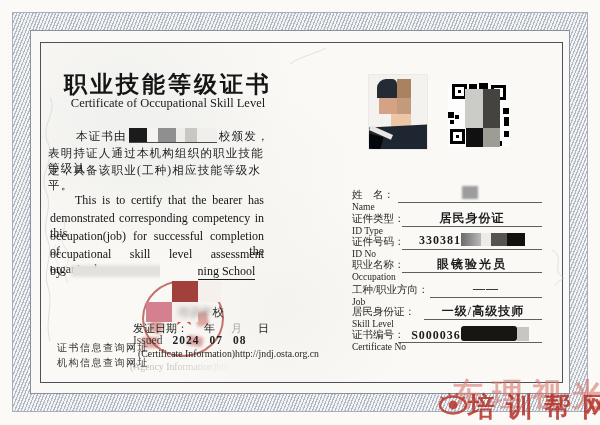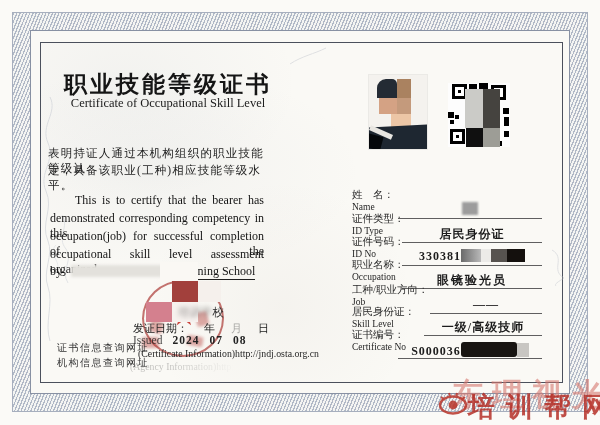--- a/index.html
+++ b/index.html
@@ -59,21 +59,21 @@
   .qr{position:absolute;left:448px;top:83px;width:62px;height:64px;background:#fdfdfd;}
   .qr div{position:absolute;}
   .qf{width:15px;height:15px;background:#000;}
   .qf::before{content:"";position:absolute;inset:3px;background:#fff;}
   .qf::after{content:"";position:absolute;inset:6px;background:#000;}
   .qc{background:#000;}
   
   .frow{position:absolute;left:352px;width:192px;height:24px;}
   .flabel{position:absolute;left:0;top:2px;font-size:10.5px;color:#2a2a2a;white-space:nowrap;}
   .fen{position:absolute;left:0;top:16px;font-size:9.5px;color:#1f1f1f;}
-  .fline{position:absolute;right:2px;top:16px;height:16px;border-bottom:1px solid #5f5f5f;
+  .fline{position:absolute;right:2px;top:0;height:16px;border-bottom:1px solid #5f5f5f;
         text-align:center;font-size:12px;font-weight:600;color:#1c1c1c;letter-spacing:1px;white-space:nowrap;}
   .rb{display:inline-block;vertical-align:-2px;filter:blur(.4px);}
   
   .wm-back{position:absolute;left:452px;top:374px;font-size:31px;font-weight:700;
         letter-spacing:9px;color:rgba(214,118,110,.6);white-space:nowrap;}
   .wm-front{position:absolute;left:468px;top:389px;font-size:27px;font-weight:700;
         letter-spacing:11px;color:rgba(178,40,32,.82);white-space:nowrap;}
   .wm-eye{position:absolute;left:437px;top:391px;opacity:.85;}
 </style>
 </head>
@@ -93,20 +93,23 @@
   <svg class="crease" style="left:548px;top:248px;" width="22" height="40" viewBox="0 0 22 40">
     <path d="M4,2 C18,10 2,22 16,30 C10,34 6,36 8,38" fill="none" stroke="#c9ccd2" stroke-width="1"></path>
   </svg>
   <svg class="crease" style="left:288px;top:46px;" width="40" height="22" viewBox="0 0 40 22">
     <path d="M2,18 C14,10 26,8 38,2" fill="none" stroke="#c9ccd2" stroke-width="1"></path>
   </svg>
 
   <div class="title-cn">职业技能等级证书</div>
   <div class="title-en">Certificate of Occupational Skill Level</div>
 
+  <div class="cnline" style="top:128px;padding-left:28px;">
+    <span>本证书由</span><span class="redact-band"></span><span>校颁发，</span>
+  </div>
   <div class="cnline" style="top:146px;">表明持证人通过本机构组织的职业技能等级认</div>
   <div class="cnline" style="top:163px;">定，具备该职业(工种)相应技能等级水平。</div>
 
   <div class="enline" style="top:193px;text-indent:25px;">This is to certify that the bearer has</div>
   <div class="enline" style="top:211px;">demonstrated corresponding competency in this</div>
   <div class="enline" style="top:229px;">occupation(job) for successful completion of the</div>
   <div class="enline" style="top:247px;">occupational skill level assessment organized</div>
   <div class="enlast" style="top:264px;">
     <span>by</span><span class="gray-smudge"></span><span class="uline">Training School</span>
   </div>

